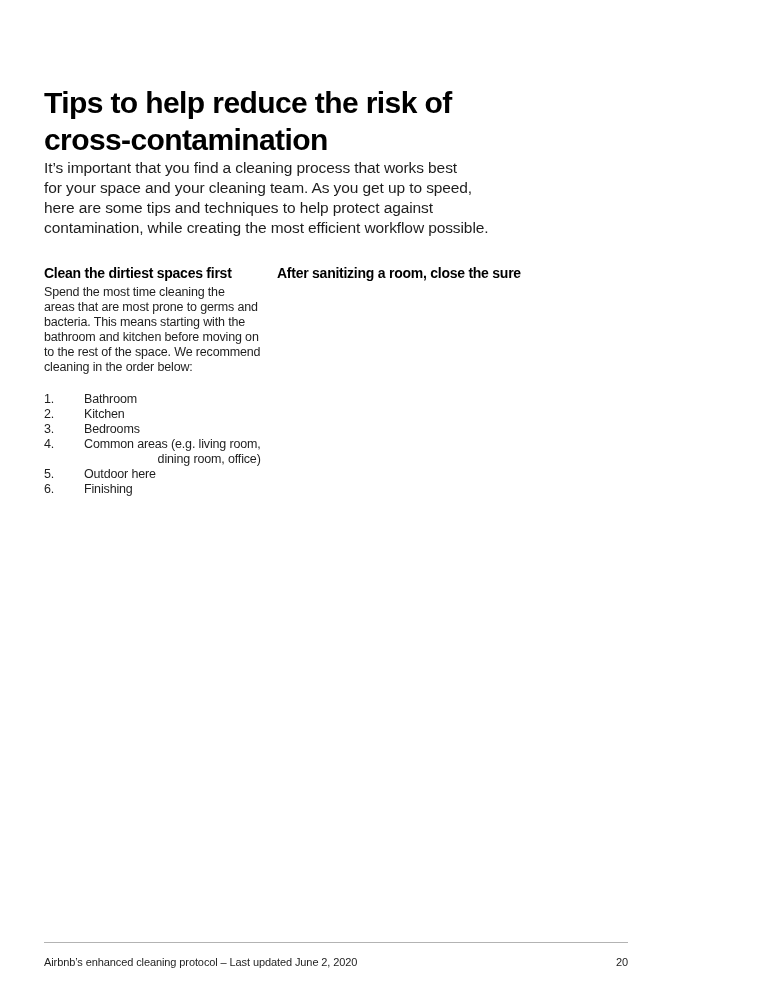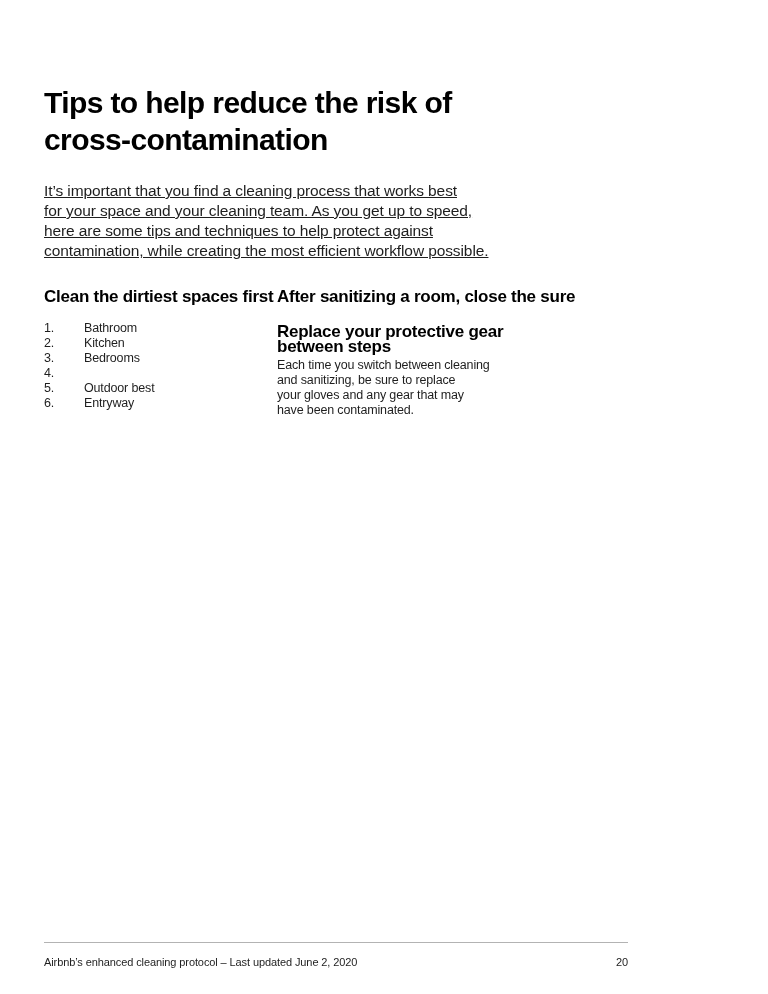--- a/index.html
+++ b/index.html
@@ -19,36 +19,34 @@
   .title {
     margin-top: 84px;
     font-size: 30px;
     line-height: 37px;
     font-weight: bold;
     letter-spacing: -0.6px;
     color: var(--text-primary, #000000);
     white-space: pre-line;
   }
   .intro {
-    margin-top: 23px;
     font-size: 15.5px;
     line-height: 20px;
     letter-spacing: -0.1px;
     color: var(--text-body, #1e1e1e);
     white-space: pre-line;
-    text-decoration: underline;
   }
   .columns {
     display: flex;
     margin-top: 28px;
   }
   .col-left { width: 233px; flex: 0 0 233px; }
   .col-right { flex: 1; }
   .h {
-    font-size: 17px;
+    font-size: 14px;
     line-height: 15px;
     font-weight: bold;
     letter-spacing: -0.25px;
     color: var(--text-primary, #000000);
     white-space: pre-line;
     margin-bottom: 4px;
   }
   .b {
     font-size: 12.5px;
     line-height: 15px;
@@ -93,59 +91,59 @@
   <p class="intro">It’s important that you find a cleaning process that works best
 for your space and your cleaning team. As you get up to speed,
 here are some tips and techniques to help protect against
 contamination, while creating the most efficient workflow possible.</p>
 
   <div class="columns">
 
     <div class="col-left">
       <div class="tip-section">
         <h3 class="h">Clean the dirtiest spaces first</h3>
+        <p class="b">Spend the most time cleaning the
+areas that are most prone to germs and
+bacteria. This means starting with the
+bathroom and kitchen before moving on
+to the rest of the space. We recommend
+cleaning in the order below:</p>
         <div class="list">
           <div class="li">
             <span class="num">1.</span>
             <span class="lbl">Bathroom</span>
           </div>
           <div class="li">
             <span class="num">2.</span>
             <span class="lbl">Kitchen</span>
           </div>
           <div class="li">
             <span class="num">3.</span>
             <span class="lbl">Bedrooms</span>
           </div>
           <div class="li">
             <span class="num">4.</span>
+            <span class="lbl">Common areas (e.g. living room,
+dining room, office)</span>
           </div>
           <div class="li">
             <span class="num">5.</span>
-            <span class="lbl">Outdoor best</span>
+            <span class="lbl">Outdoor here</span>
           </div>
           <div class="li">
             <span class="num">6.</span>
-            <span class="lbl">Entryway</span>
+            <span class="lbl">Finishing</span>
           </div>
         </div>
       </div>
     </div>
 
     <div class="col-right">
       <div class="tip-section">
         <h3 class="h">After sanitizing a room, close the sure</h3>
-      </div>
-      <div class="tip-section">
-        <h3 class="h">Replace your protective gear
-between steps</h3>
-        <p class="b">Each time you switch between cleaning
-and sanitizing, be sure to replace
-your gloves and any gear that may
-have been contaminated.</p>
       </div>
       <div class="tip-section">
       </div>
     </div>
 
   </div>
 
   <footer class="footer">
     <span>Airbnb’s enhanced cleaning protocol – Last updated June 2, 2020</span>
     <span>20</span>

